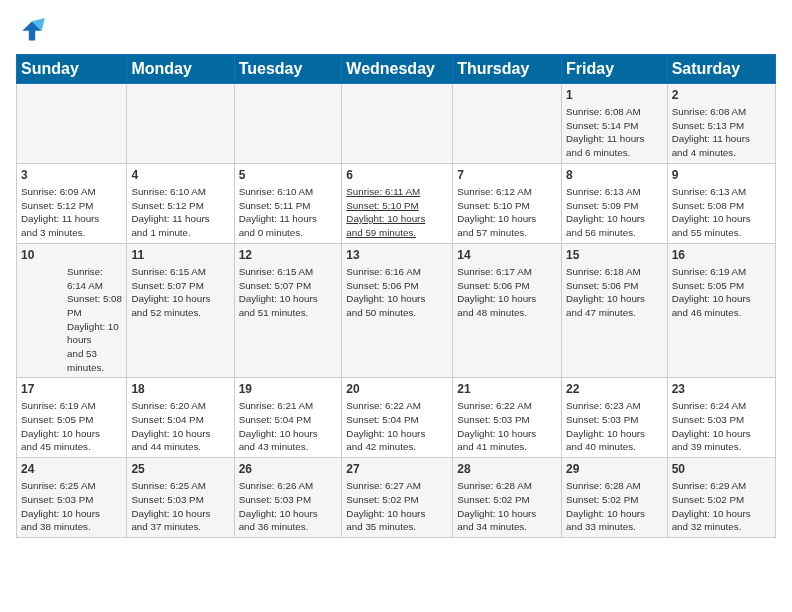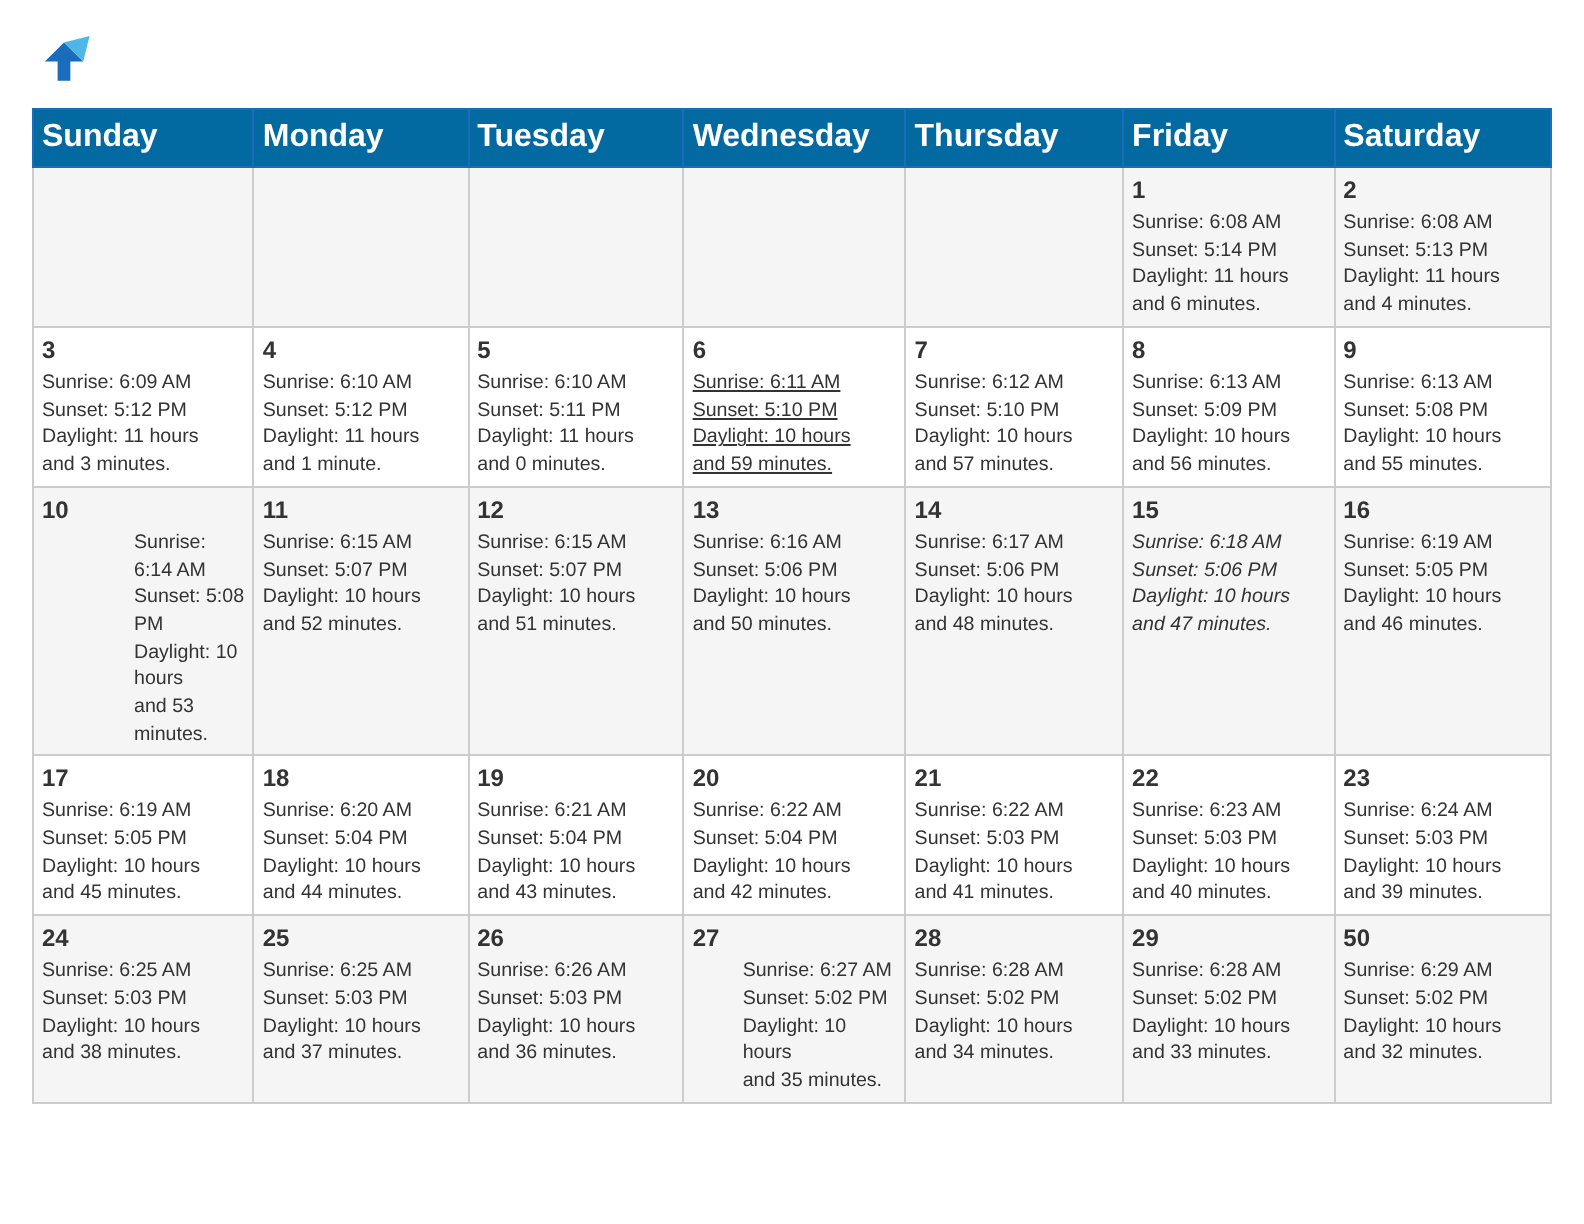--- a/index.html
+++ b/index.html
@@ -223,21 +223,21 @@
         </td>
         <td>
           <span class="day-num">14</span>
           <div class="day-info" style="white-space: pre-line;">Sunrise: 6:17 AM
 Sunset: 5:06 PM
 Daylight: 10 hours
 and 48 minutes.</div>
         </td>
         <td>
           <span class="day-num">15</span>
-          <div class="day-info" style="white-space: pre-line; font-style: italic;">Sunrise: 6:18 AM
+          <div class="day-info" style="white-space: pre-line;">Sunrise: 6:18 AM
 Sunset: 5:06 PM
 Daylight: 10 hours
 and 47 minutes.</div>
         </td>
         <td>
           <span class="day-num">16</span>
           <div class="day-info" style="white-space: pre-line;">Sunrise: 6:19 AM
 Sunset: 5:05 PM
 Daylight: 10 hours
 and 46 minutes.</div>
@@ -311,21 +311,21 @@
         </td>
         <td>
           <span class="day-num">26</span>
           <div class="day-info" style="white-space: pre-line;">Sunrise: 6:26 AM
 Sunset: 5:03 PM
 Daylight: 10 hours
 and 36 minutes.</div>
         </td>
         <td>
           <span class="day-num">27</span>
-          <div class="day-info" style="white-space: pre-line; margin-left: 25px;">Sunrise: 6:27 AM
+          <div class="day-info" style="white-space: pre-line;">Sunrise: 6:27 AM
 Sunset: 5:02 PM
 Daylight: 10 hours
 and 35 minutes.</div>
         </td>
         <td>
           <span class="day-num">28</span>
           <div class="day-info" style="white-space: pre-line;">Sunrise: 6:28 AM
 Sunset: 5:02 PM
 Daylight: 10 hours
 and 34 minutes.</div>

